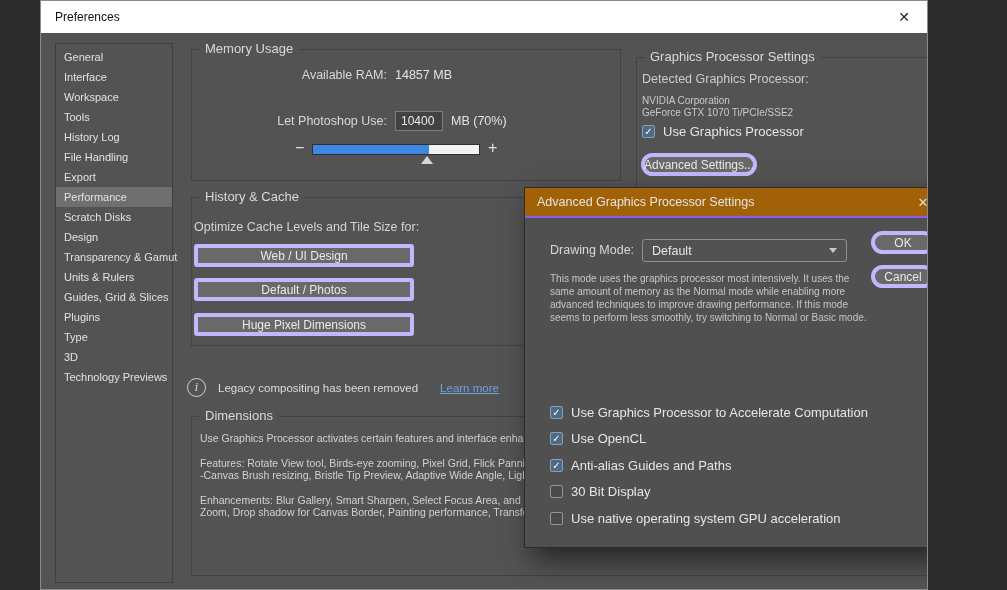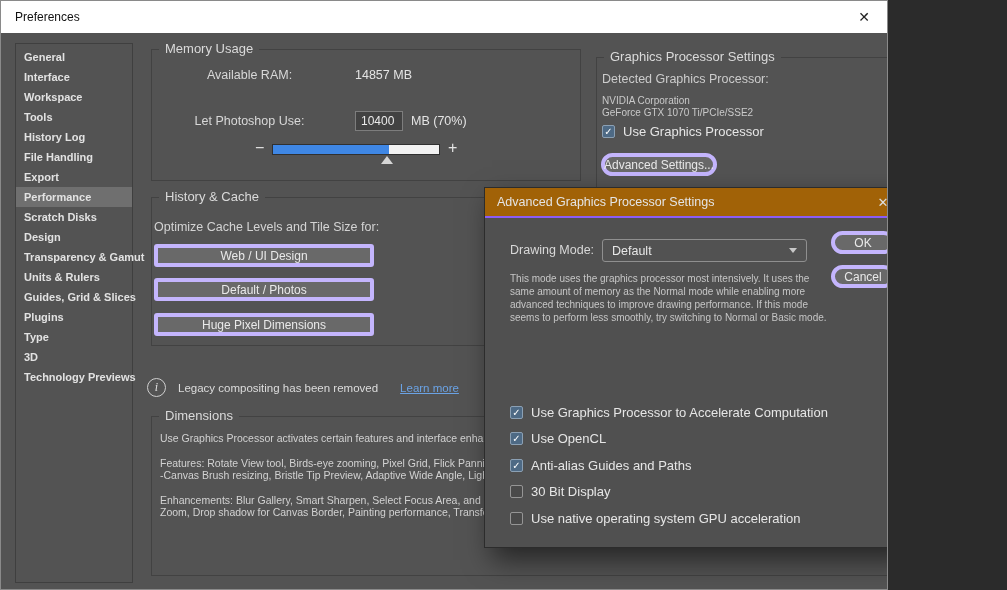--- a/index.html
+++ b/index.html
@@ -1,33 +1,33 @@
 <!DOCTYPE html>
 <html><head>
 <meta charset="utf-8">
 <style>
   * { box-sizing: border-box; margin: 0; padding: 0; }
   html,body { background:#2b2b2b; }
   body { font-family:"Liberation Sans", sans-serif; cursor:default; }
-  .window { position:relative; width:888px; height:590px; background:#535353; overflow:hidden; border:1px solid #8a8a8a; }
+  .window { position:relative; width:888px; height:590px; background:#535353; overflow:hidden; border:1px solid #8a8a8a;margin-left:40px; }
   .titlebar { position:absolute; left:0; top:0; width:100%; height:32px; background:#ffffff; display:flex; align-items:center; }
   .titlebar .title { margin-left:14px; font-size:12px; color:#111; }
   .titlebar .close { margin-left:auto; width:46px; height:32px; display:flex; align-items:center; justify-content:center; font-size:14px; color:#222; cursor:pointer; }
   .body { position:absolute; left:0; top:32px; width:1007px; height:558px; }
 
   
-  .sidebar { position:absolute; left:14px; top:10px; width:118px; height:540px; border:1px solid #3f3f3f; background:#535353; padding-top:3px;font-weight:bold; }
+  .sidebar { position:absolute; left:14px; top:10px; width:118px; height:540px; border:1px solid #3f3f3f; background:#535353; padding-top:3px; }
   .side-item { height:20px; line-height:20px; padding-left:8px; font-size:11px; color:#e2e2e2; white-space:nowrap; cursor:pointer; }
   .side-item.sel { background:#6f6f6f; }
 
   
   .gbox { position:absolute; border:1px solid #424242; }
   .legend { position:absolute; top:-9px; left:7px; background:#535353; padding:0 6px; font-size:13px; color:#dadada; white-space:nowrap; }
 
-  .row-label { display:inline-block; width:195px; text-align:center; font-size:12.5px; color:#d8d8d8; }
+  .row-label { display:inline-block; width:195px; text-align:right; font-size:12.5px; color:#d8d8d8; }
   .row-value { margin-left:8px; font-size:12.5px; color:#e4e4e4; }
 
   .txtfield { width:48px; height:20px; margin-left:8px; background:#424242; border:1px solid #7d7d7d; color:#eaeaea; font-size:12px; text-align:left; padding-left:5px; font-family:"Liberation Sans",sans-serif; }
 
   .btn { background:#696969; border:4px solid #c4b5fd; color:#e9e9e9; font-size:12px; display:flex; align-items:center; justify-content:center; cursor:pointer; white-space:nowrap; }
   .pill { border-radius:12px; }
   .sq { border-radius:3px; }
 
   
   .slider-wrap { position:absolute; }

